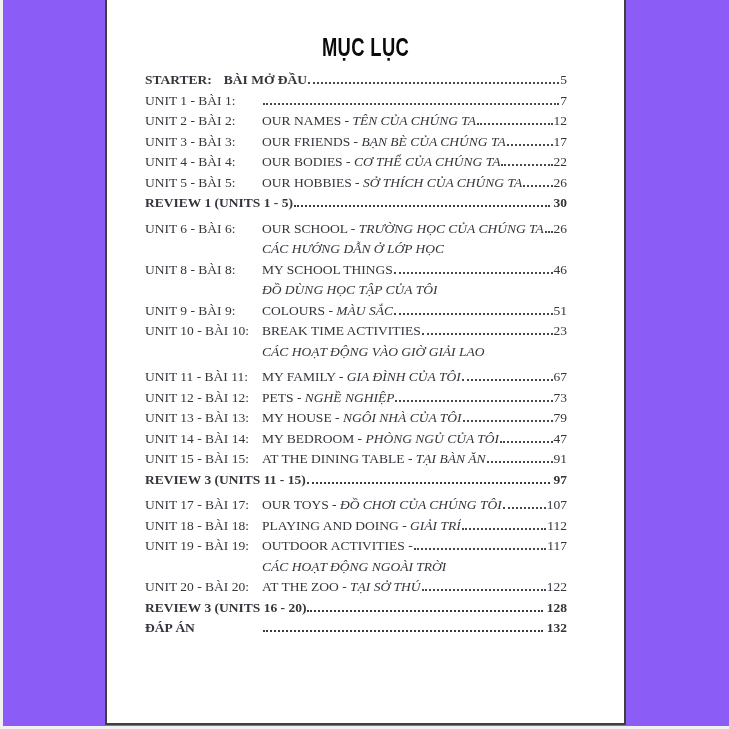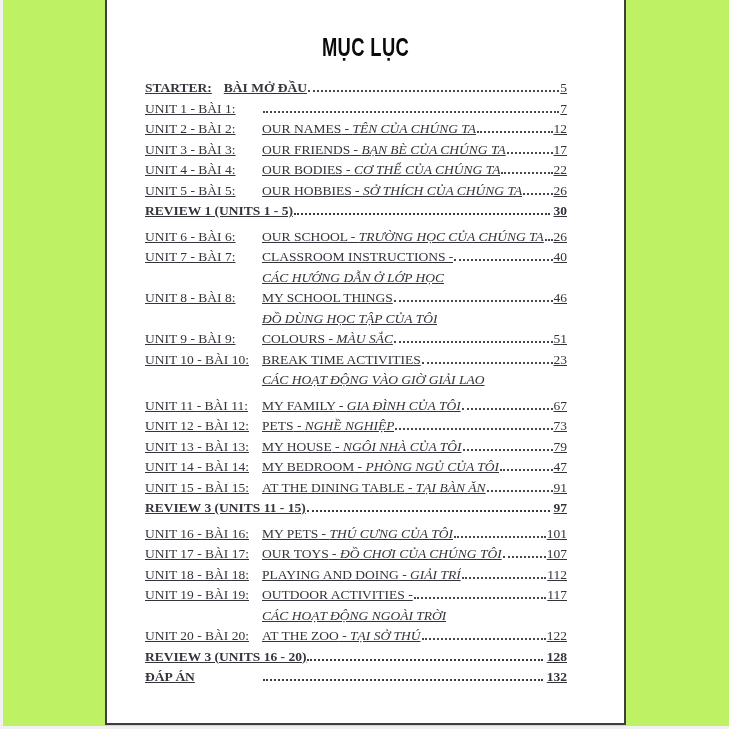--- a/index.html
+++ b/index.html
@@ -2,38 +2,38 @@
 <html><head>
 <meta charset="utf-8">
 <style>
   html,body{margin:0;padding:0;}
   body{
     width:729px;height:729px;position:relative;overflow:hidden;
     background:#ffffff;
     font-family:"Liberation Serif","DejaVu Serif",serif;
   }
   .photo{
-    position:absolute;inset:0;background:#bef264;
+    position:absolute;inset:0;background:#8b5cf6;
     box-shadow:inset 3px -3px 0 #f1f1f1;
   }
   .page{
     position:absolute;left:105px;top:-14px;width:521px;height:739px;
     box-sizing:border-box;border:2px solid #3f3f3f;background:#ffffff;
   }
   .title-wrap{margin-top:44px;text-align:center;line-height:30px;height:30px;}
   .title{
     display:inline-block;
     font-family:"Liberation Sans","DejaVu Sans",sans-serif;
     font-weight:700;font-size:25.5px;letter-spacing:.5px;
     transform:scaleX(.72);transform-origin:center;
     color:#0a0a0c;
   }
   .toc{
-    margin-top:16px;padding:0 57px 0 38px;
-    font-size:13.5px;color:#34343c;text-decoration:underline;
+    margin-top:8px;padding:0 57px 0 38px;
+    font-size:13.5px;color:#34343c;
   }
   .sec{margin-top:0;}
   .sec + .sec{margin-top:5px;}
   .row{
     display:flex;align-items:baseline;
     line-height:20.5px;white-space:nowrap;
   }
   .lbl{flex:0 0 117px;}
   .txt{flex:0 1 auto;overflow:hidden;}
   .leader{
@@ -99,26 +99,20 @@
           </div>
         </div>
         <div class="sec">
           <div class="row">
             <span class="lbl">UNIT 6 - BÀI 6:</span>
             <span class="txt"><span>OUR SCHOOL</span> - <span class="it">TRƯỜNG HỌC CỦA CHÚNG TA</span></span>
             <span class="leader"></span>
             <span class="pg">26</span>
           </div>
           <div class="row">
-            <span class="lbl">UNIT 7 - BÀI 7:</span>
-            <span class="txt"><span>CLASSROOM INSTRUCTIONS -</span></span>
-            <span class="leader"></span>
-            <span class="pg">40</span>
-          </div>
-          <div class="row">
             <span class="lbl"></span>
             <span class="txt it">CÁC HƯỚNG DẪN Ở LỚP HỌC</span>
           </div>
           <div class="row">
             <span class="lbl">UNIT 8 - BÀI 8:</span>
             <span class="txt"><span>MY SCHOOL THINGS</span></span>
             <span class="leader"></span>
             <span class="pg">46</span>
           </div>
           <div class="row">
@@ -173,26 +167,20 @@
             <span class="leader"></span>
             <span class="pg">91</span>
           </div>
           <div class="row row-review">
             <span class="b">REVIEW 3 (UNITS 11 - 15)</span>
             <span class="leader"></span>
             <span class="pg b">97</span>
           </div>
         </div>
         <div class="sec">
-          <div class="row">
-            <span class="lbl">UNIT 16 - BÀI 16:</span>
-            <span class="txt"><span>MY PETS</span> - <span class="it">THÚ CƯNG CỦA TÔI</span></span>
-            <span class="leader"></span>
-            <span class="pg">101</span>
-          </div>
           <div class="row">
             <span class="lbl">UNIT 17 - BÀI 17:</span>
             <span class="txt"><span>OUR TOYS</span> - <span class="it">ĐỒ CHƠI CỦA CHÚNG TÔI</span></span>
             <span class="leader"></span>
             <span class="pg">107</span>
           </div>
           <div class="row">
             <span class="lbl">UNIT 18 - BÀI 18:</span>
             <span class="txt"><span>PLAYING AND DOING</span> - <span class="it">GIẢI TRÍ</span></span>
             <span class="leader"></span>

